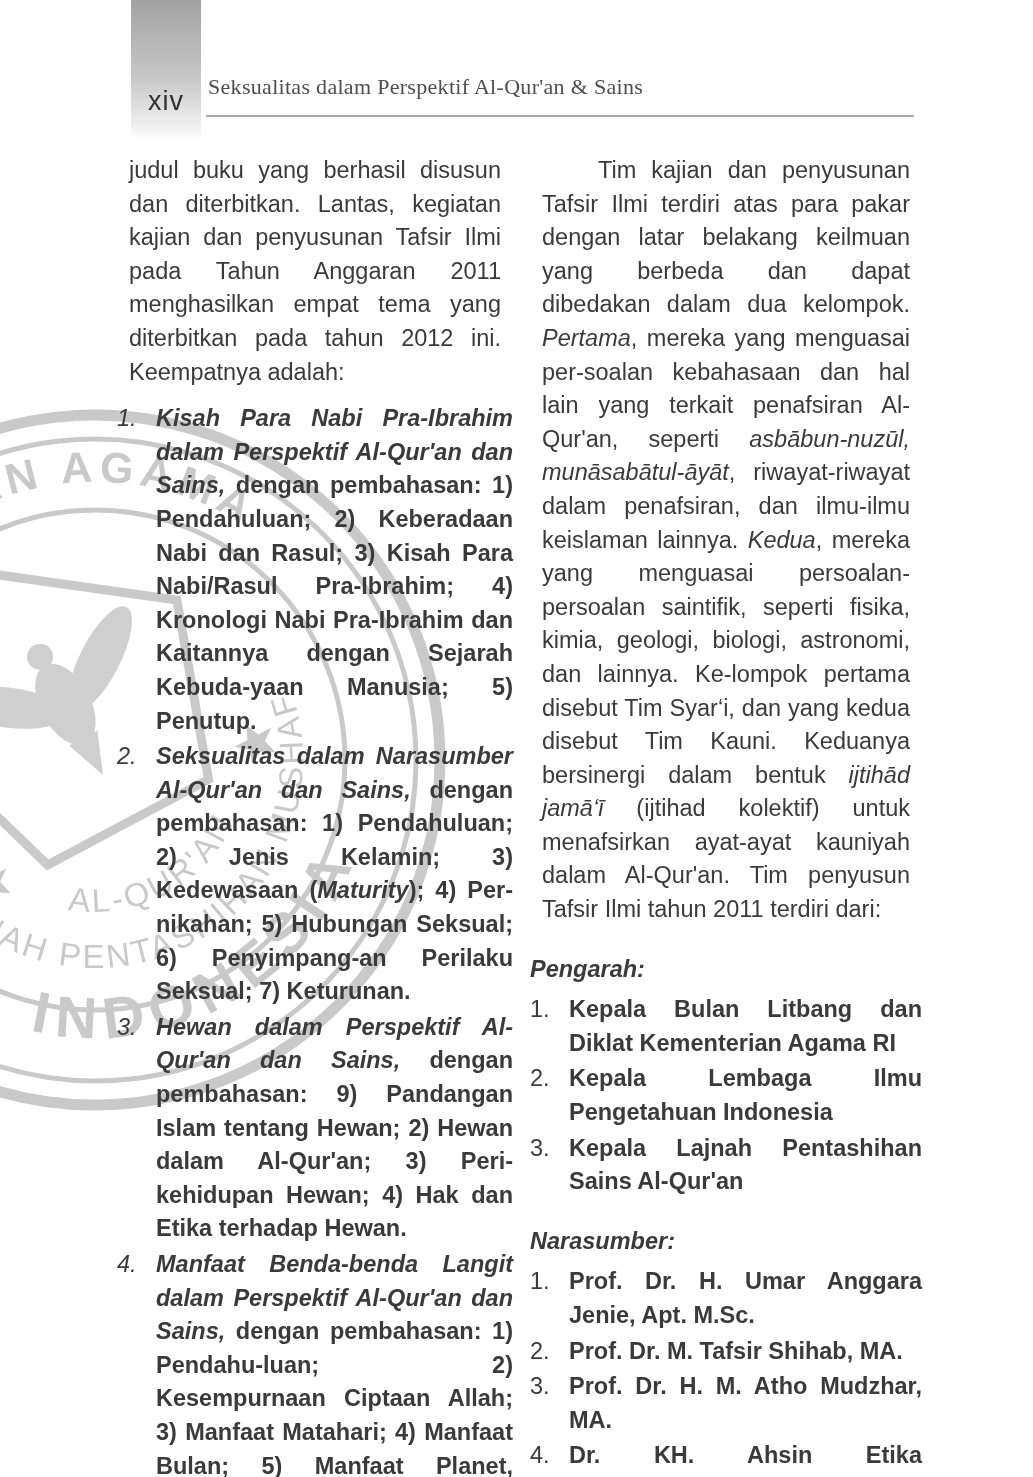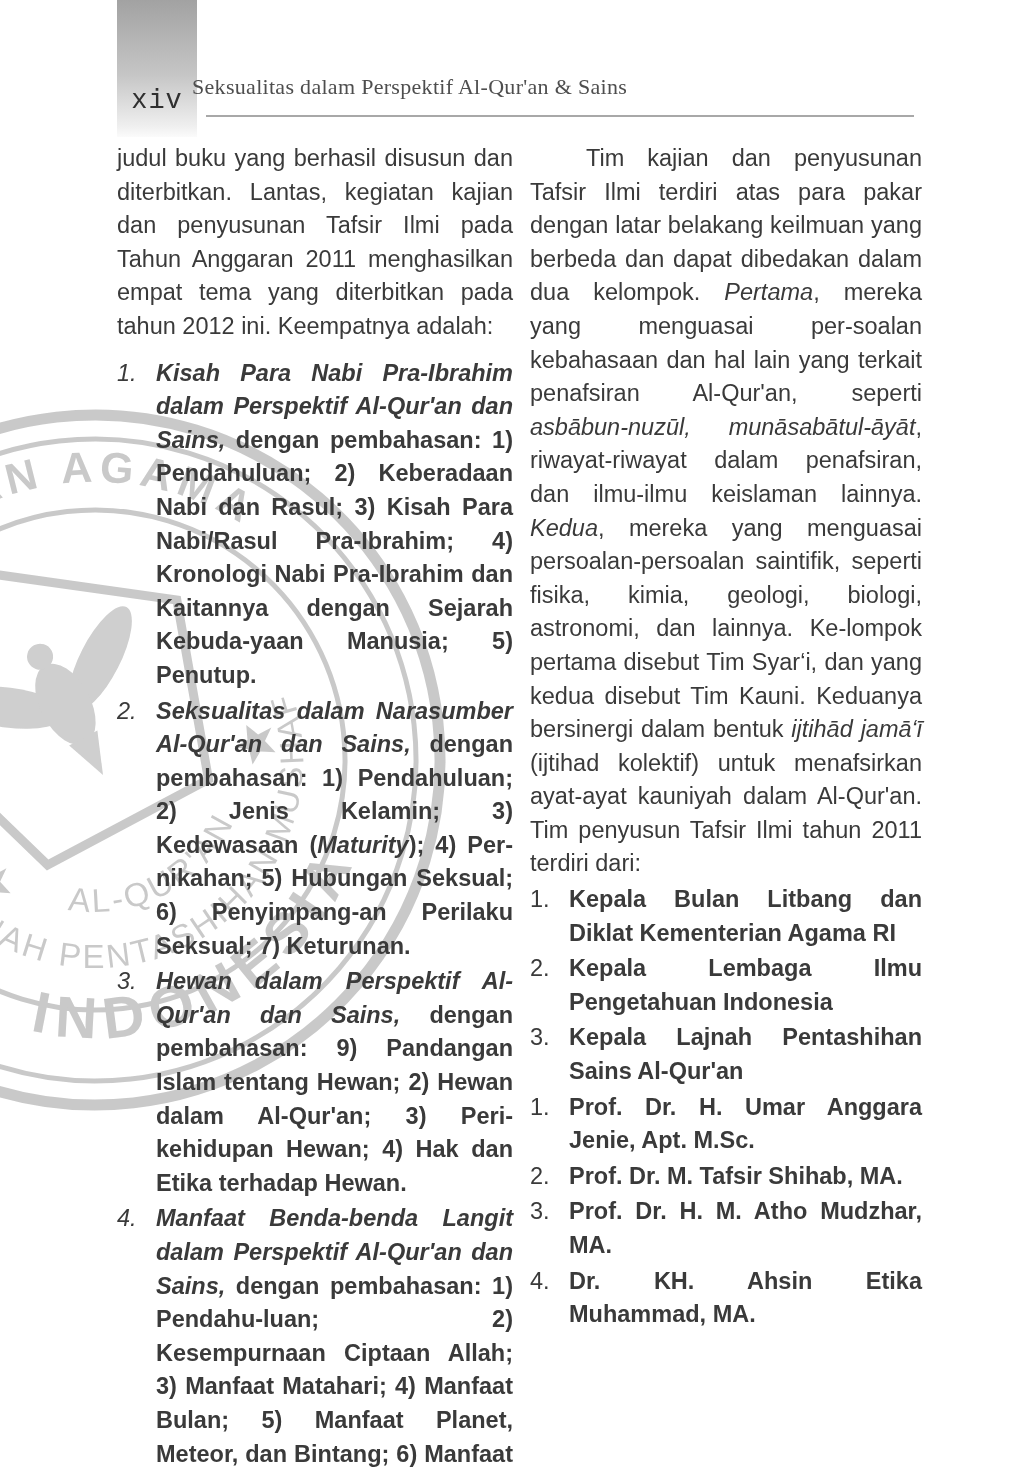--- a/index.html
+++ b/index.html
@@ -2,32 +2,32 @@
 <html><head>
 <meta charset="utf-8">
 <style>
   html,body{margin:0;padding:0;background:#e8e8e8;}
   .page{position:relative;width:1033px;height:1477px;background:#ffffff;overflow:hidden;
         font-family:"Liberation Sans",sans-serif;color:#3a3a3a;margin:0 auto;}
   
   .watermark{position:absolute;left:-295px;top:370px;z-index:0;}
   .wm-txt{font-family:"Liberation Sans",sans-serif;}
   
-  .numtab{position:absolute;left:117px;top:0;width:80px;height:137px;z-index:2;
+  .numtab{position:absolute;left:131px;top:0;width:70px;height:137px;z-index:2;
           background:linear-gradient(180deg,#a2a2a2 0%,#c6c6c6 55%,#efefef 92%,#fbfbfb 100%);
-          font-family:Liberation Mono, monospace;}
+          font-family:Liberation Sans, sans-serif;}
   .numtab span{position:absolute;left:0;right:0;top:86px;text-align:center;font-size:27px;color:#303030;letter-spacing:1px;}
-  .runtitle{position:absolute;left:192px;top:74px;z-index:2;font-family:"Liberation Serif",serif;
+  .runtitle{position:absolute;left:208px;top:74px;z-index:2;font-family:"Liberation Serif",serif;
             font-size:22px;color:#4e4e4e;letter-spacing:.3px;}
   .rule{position:absolute;left:206px;top:115px;width:708px;height:2px;background:#a8a8a8;z-index:2;}
   
   .col{position:absolute;top:142px;z-index:1;font-size:23.5px;line-height:33.6px;}
   .col-left{left:117px;width:396px;}
   .col-right{left:530px;width:392px;}
-  p{margin:0;}
+  p{margin:12px;}
   .just{text-align:justify;}
   .indent{text-indent:56px;}
   .intro{margin-bottom:13px;}
   .oli{display:flex;margin-top:2px;}
   .oli .num{flex:0 0 39px;width:39px;}
   .oli .itx{flex:1;min-width:0;font-weight:bold;}
   .col-left .oli .num{font-style:italic;}
   .head{font-size:23.5px;line-height:33.6px;font-style:italic;font-weight:bold;margin:26px 0 7px 0;color:#3a3a3a;}
   em{font-style:italic;}
 </style>
@@ -99,33 +99,35 @@
     </div>
     <div class="oli">
       <span class="num">4.</span>
       <span class="itx just"><em>Manfaat Benda-benda Langit dalam Perspektif Al-Qur'an dan Sains,</em><span> dengan pembahasan: 1) Pendahu-luan; 2) Kesempurnaan Ciptaan Allah; 3) Manfaat Matahari; 4) Manfaat Bulan; 5) Manfaat Planet, Meteor, dan Bintang; 6) Manfaat Gugusan Bintang.</span></span>
     </div>
   </div>
 
   <div class="col col-right">
     <p class="just indent"><span>Tim kajian dan penyusunan Tafsir Ilmi terdiri atas para pakar dengan latar belakang keilmuan yang berbeda dan dapat dibedakan dalam dua kelompok. </span><em>Pertama</em><span>, mereka yang menguasai per-soalan kebahasaan dan hal lain yang terkait penafsiran Al-Qur'an, seperti </span><em>asbābun-nuzūl, munāsabātul-āyāt</em><span>, riwayat-riwayat dalam penafsiran, dan ilmu-ilmu keislaman lainnya. </span><em>Kedua</em><span>, mereka yang menguasai persoalan-persoalan saintifik, seperti fisika, kimia, geologi, biologi, astronomi, dan lainnya. Ke-lompok pertama disebut Tim Syar‘i, dan yang kedua disebut Tim Kauni. Keduanya bersinergi dalam bentuk </span><em>ijtihād jamā‘ī</em><span> (ijtihad kolektif) untuk menafsirkan ayat-ayat kauniyah dalam Al-Qur'an. Tim penyusun Tafsir Ilmi tahun 2011 terdiri dari:</span></p>
 
+    <h3 class="head">Pengarah:</h3>
     <div class="oli">
       <span class="num">1.</span>
       <span class="itx just">Kepala Bulan Litbang dan Diklat Kementerian Agama RI</span>
     </div>
     <div class="oli">
       <span class="num">2.</span>
       <span class="itx just">Kepala Lembaga Ilmu Pengetahuan Indonesia</span>
     </div>
     <div class="oli">
       <span class="num">3.</span>
       <span class="itx just">Kepala Lajnah Pentashihan Sains Al-Qur'an</span>
     </div>
 
+    <h3 class="head">Narasumber:</h3>
     <div class="oli">
       <span class="num">1.</span>
       <span class="itx just">Prof. Dr. H. Umar Anggara Jenie, Apt. M.Sc.</span>
     </div>
     <div class="oli">
       <span class="num">2.</span>
       <span class="itx just">Prof. Dr. M. Tafsir Shihab, MA.</span>
     </div>
     <div class="oli">
       <span class="num">3.</span>

